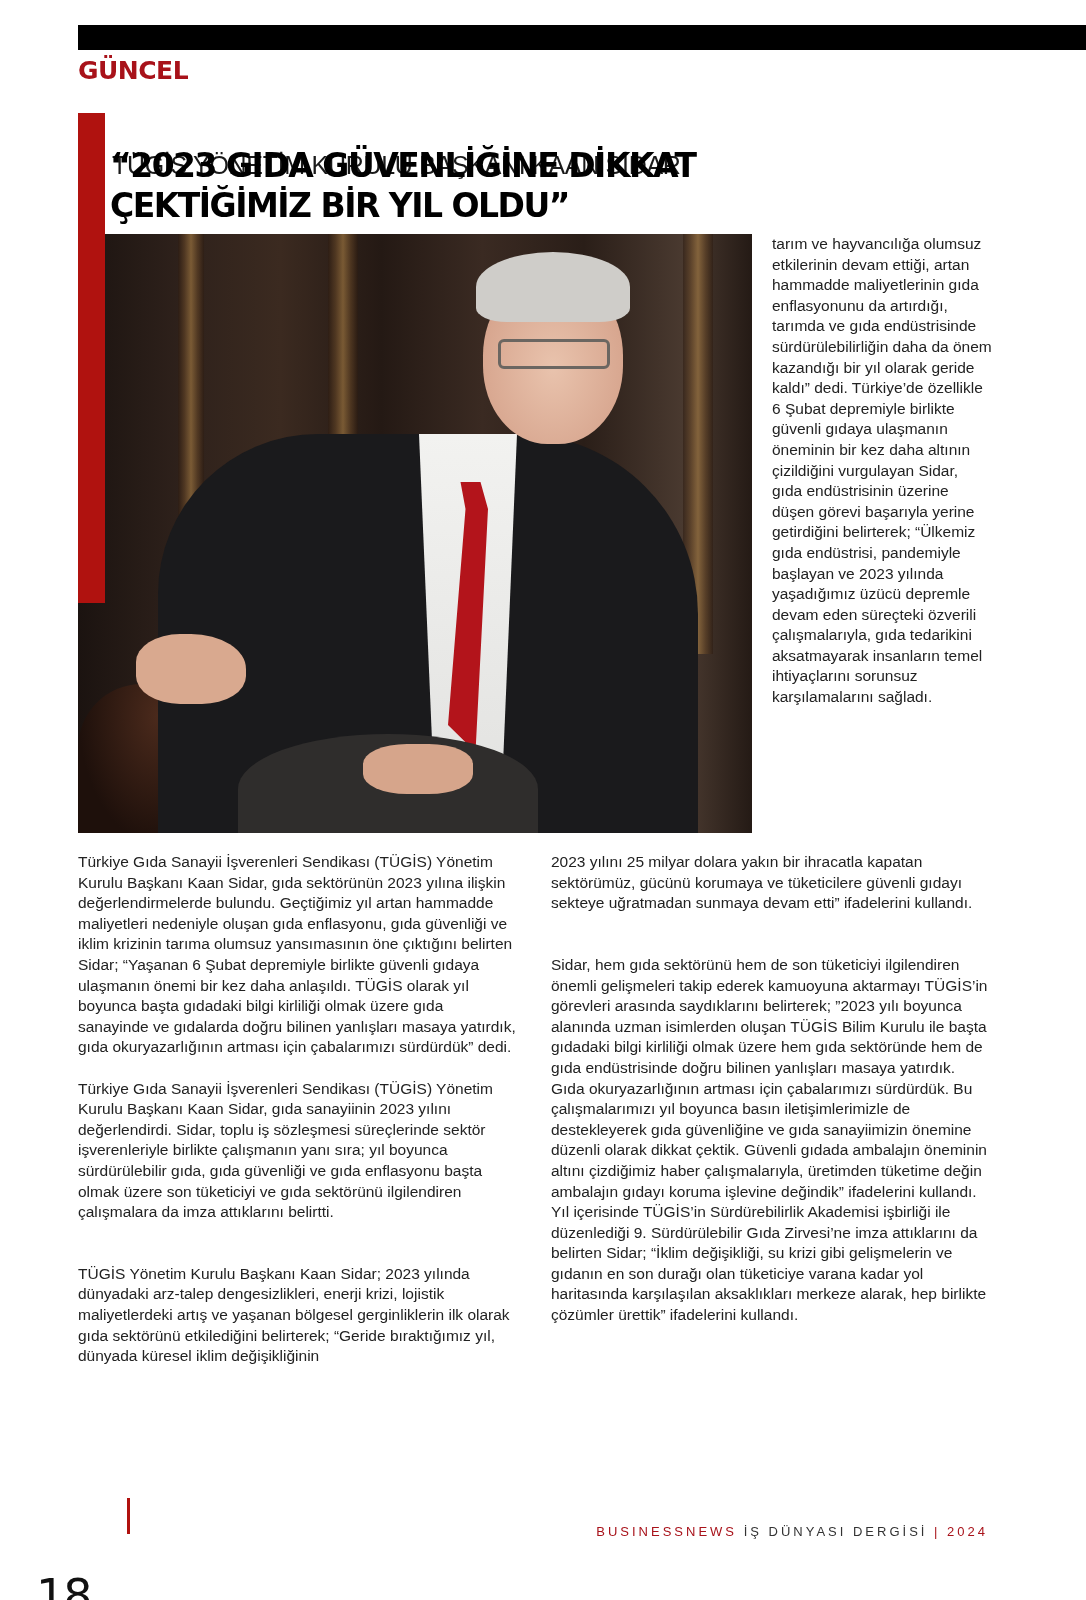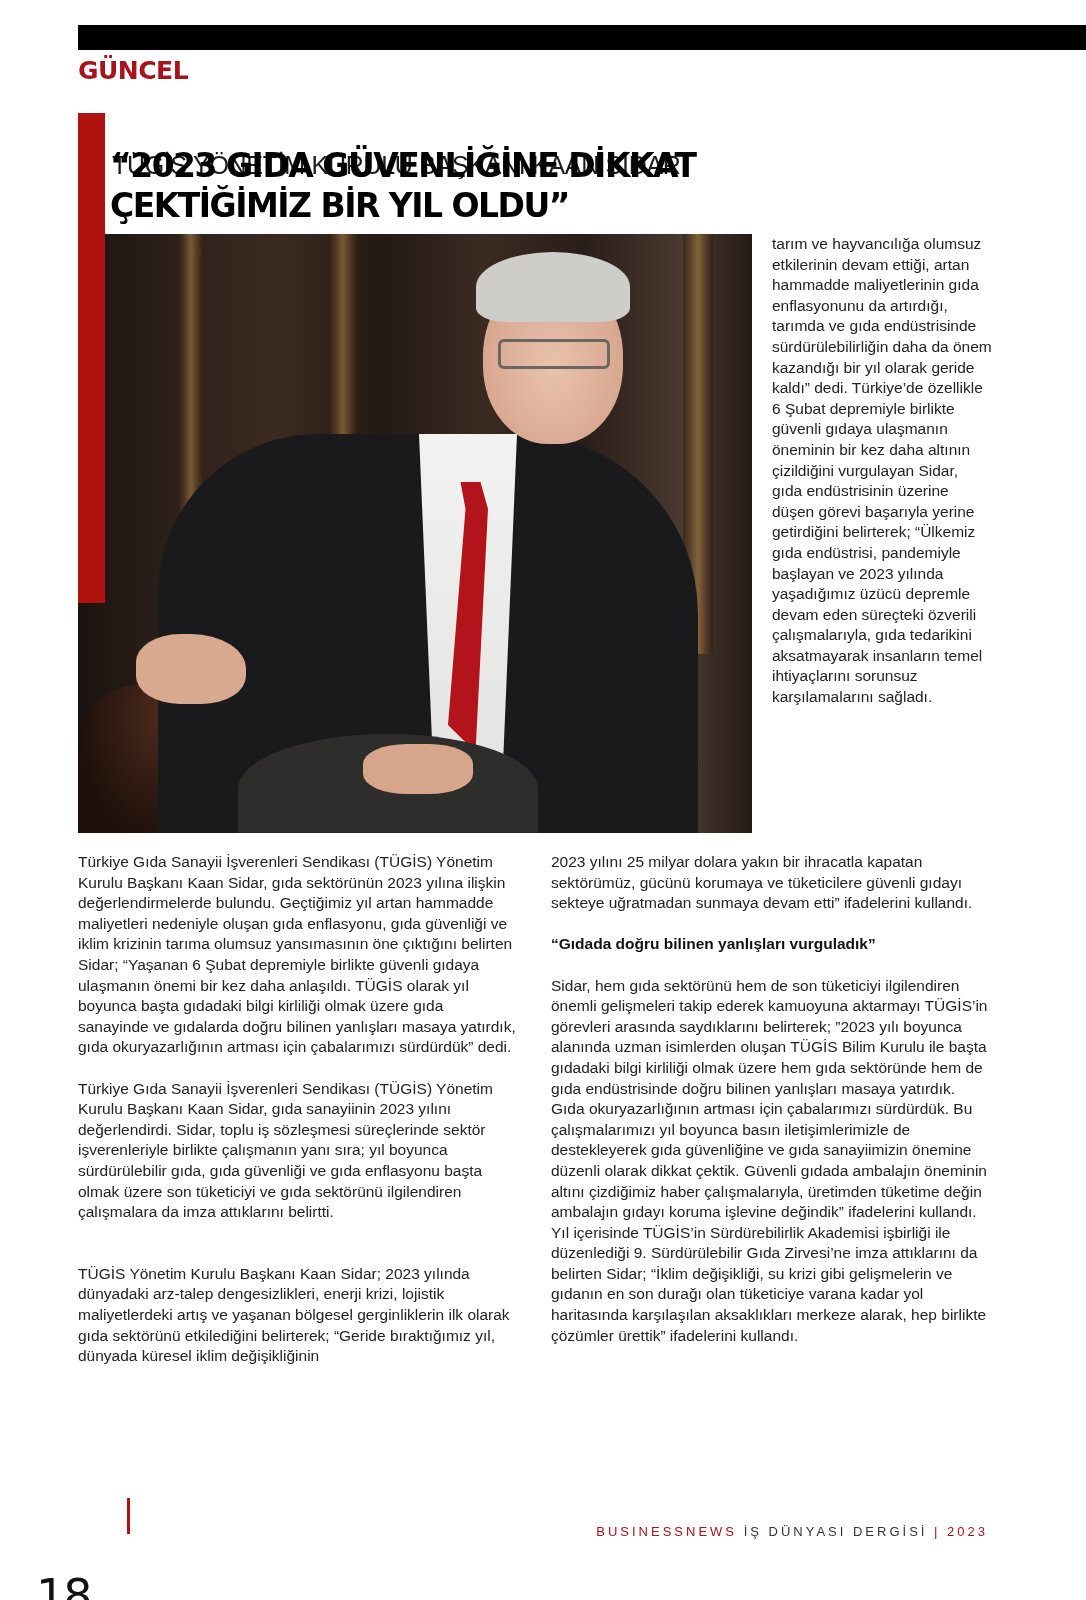--- a/index.html
+++ b/index.html
@@ -78,25 +78,24 @@
   <div class="gap"></div>
   <p>Türkiye Gıda Sanayii İşverenleri Sendikası (TÜGİS) Yönetim Kurulu Başkanı Kaan Sidar, gıda sanayiinin 2023 yılını değerlendirdi. Sidar, toplu iş sözleşmesi süreçlerinde sektör işverenleriyle birlikte çalışmanın yanı sıra; yıl boyunca sürdürülebilir gıda, gıda güvenliği ve gıda enflasyonu başta olmak üzere son tüketiciyi ve gıda sektörünü ilgilendiren çalışmalara da imza attıklarını belirtti.</p>
   <div class="gap"></div>
   <div class="gap"></div>
   <p>TÜGİS Yönetim Kurulu Başkanı Kaan Sidar; 2023 yılında dünyadaki arz-talep dengesizlikleri, enerji krizi, lojistik maliyetlerdeki artış ve yaşanan bölgesel gerginliklerin ilk olarak gıda sektörünü etkilediğini belirterek; “Geride bıraktığımız yıl, dünyada küresel iklim değişikliğinin</p>
 </div>
 
 <div class="col-right text">
   <p>2023 yılını 25 milyar dolara yakın bir ihracatla kapatan sektörümüz, gücünü korumaya ve tüketicilere güvenli gıdayı sekteye uğratmadan sunmaya devam etti” ifadelerini kullandı.</p>
   <div class="gap"></div>
-  <p class="subhead">“Gıdada doğru bilinen yanlışları vurguladık”</p>
   <div class="gap"></div>
   <p>Sidar, hem gıda sektörünü hem de son tüketiciyi ilgilendiren önemli gelişmeleri takip ederek kamuoyuna aktarmayı TÜGİS’in görevleri arasında saydıklarını belirterek; ”2023 yılı boyunca alanında uzman isimlerden oluşan TÜGİS Bilim Kurulu ile başta gıdadaki bilgi kirliliği olmak üzere hem gıda sektöründe hem de gıda endüstrisinde doğru bilinen yanlışları masaya yatırdık. Gıda okuryazarlığının artması için çabalarımızı sürdürdük. Bu çalışmalarımızı yıl boyunca basın iletişimlerimizle de destekleyerek gıda güvenliğine ve gıda sanayiimizin önemine düzenli olarak dikkat çektik. Güvenli gıdada ambalajın öneminin altını çizdiğimiz haber çalışmalarıyla, üretimden tüketime değin ambalajın gıdayı koruma işlevine değindik” ifadelerini kullandı. Yıl içerisinde TÜGİS’in Sürdürebilirlik Akademisi işbirliği ile düzenlediği 9. Sürdürülebilir Gıda Zirvesi’ne imza attıklarını da belirten Sidar; “İklim değişikliği, su krizi gibi gelişmelerin ve gıdanın en son durağı olan tüketiciye varana kadar yol haritasında karşılaşılan aksaklıkları merkeze alarak, hep birlikte çözümler ürettik”  ifadelerini kullandı.</p>
 </div>
 
 <div class="footer-num">18</div>
 <div class="footer-rule"></div>
 <div class="footer-mag">
   <span class="brand">BUSINESSNEWS</span>
   <span>İŞ DÜNYASI DERGİSİ</span>
   <span class="sep">|</span>
-  <span class="year">2023</span>
+  <span class="year">2024</span>
 </div>
 
 </body></html>

